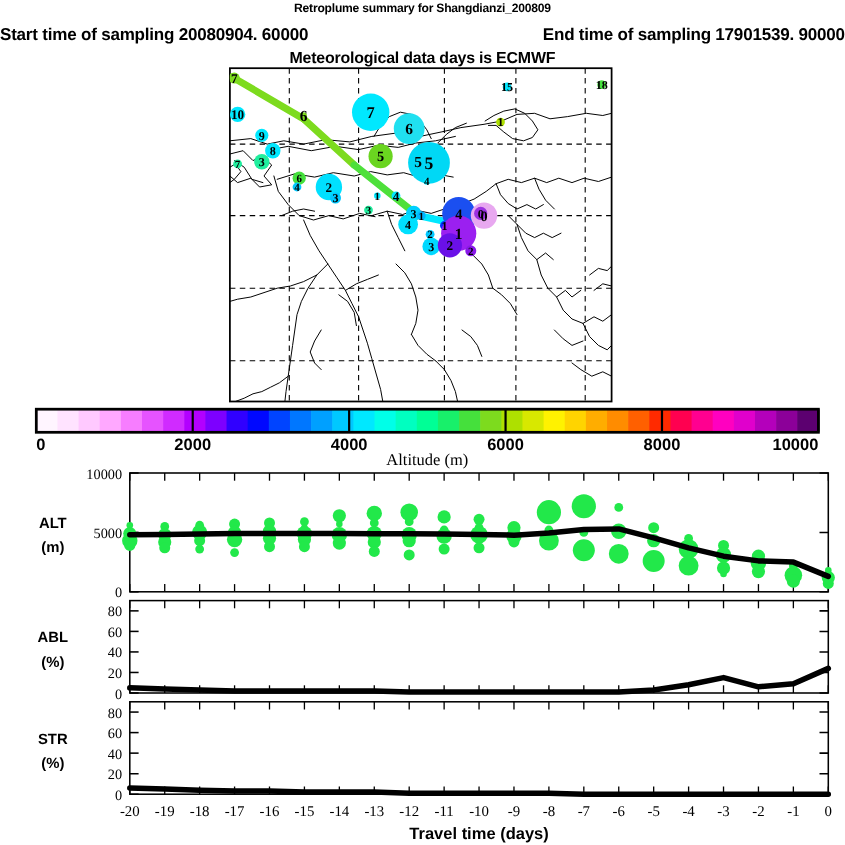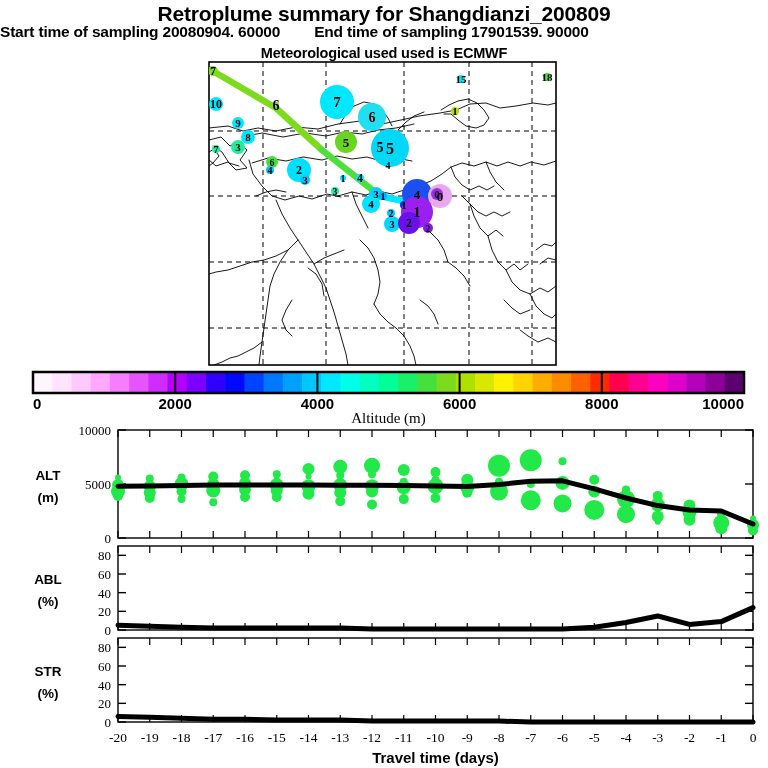--- a/index.html
+++ b/index.html
@@ -1,22 +1,22 @@
 <!DOCTYPE html>
 <html><head>
 <meta charset="utf-8">
 <style>
   html,body{margin:0;padding:0;background:#ffffff;}
   body{width:768px;height:768px;font-family:"Liberation Sans",sans-serif;color:#000;overflow:hidden;position:relative;}
   #root{position:absolute;inset:0;}
   .ttl{position:absolute;width:100%;text-align:center;font-weight:bold;letter-spacing:-0.2px;}
-  #title-main{top:2px;font-size:21px;}
+  #title-main{top:2px;font-size:11px;}
   #title-times{top:23px;font-size:15.5px;}
   #title-met{top:45px;font-size:14.5px;}
-  .times-row{display:flex;justify-content:flex-start;gap:34px;}
+  .times-row{display:flex;justify-content:space-between;gap:34px;}
   svg{position:absolute;left:0;top:0;}
   text{font-family:"Liberation Sans",sans-serif;}
   .axlab{font-size:13.5px;font-weight:bold;}
   .cbnum{font-size:15px;font-weight:bold;}
   .cbttl{font-size:15px;font-family:"Liberation Serif",serif;}
   .ticklab{font-size:13px;font-family:"Liberation Serif",serif;}
   .xticklab{font-size:13.5px;font-family:"Liberation Serif",serif;}
   .xttl{font-size:15px;font-weight:bold;}
   .bublab{font-family:"Liberation Serif",serif;font-weight:bold;}
 </style>
@@ -25,21 +25,21 @@
 
 <div id="root">
 
   <div class="ttl" id="title-main">Retroplume summary for Shangdianzi_200809</div>
   <div class="ttl" id="title-times">
     <div class="times-row">
       <span>Start time of sampling 20080904. 60000</span>
       <span>End time of sampling 17901539. 90000</span>
     </div>
   </div>
-  <div class="ttl" id="title-met">Meteorological used used is ECMWF</div>
+  <div class="ttl" id="title-met">Meteorological data days is ECMWF</div>
 
   <svg id="fig" width="768" height="768" viewBox="0 0 768 768">
       <rect x="209" y="62" width="347" height="303" fill="#ffffff" stroke="#000" stroke-width="1.6"></rect>
       <clipPath id="mapclip">
         <rect x="209" y="62" width="347" height="303"></rect>
       </clipPath>
       <g clip-path="url(#mapclip)">
         <line x1="209" y1="131" x2="556" y2="131" stroke="#000" stroke-width="1" stroke-dasharray="5,4"></line>
         <line x1="209" y1="196" x2="556" y2="196" stroke="#000" stroke-width="1" stroke-dasharray="5,4"></line>
         <line x1="209" y1="262" x2="556" y2="262" stroke="#000" stroke-width="1" stroke-dasharray="5,4"></line>

